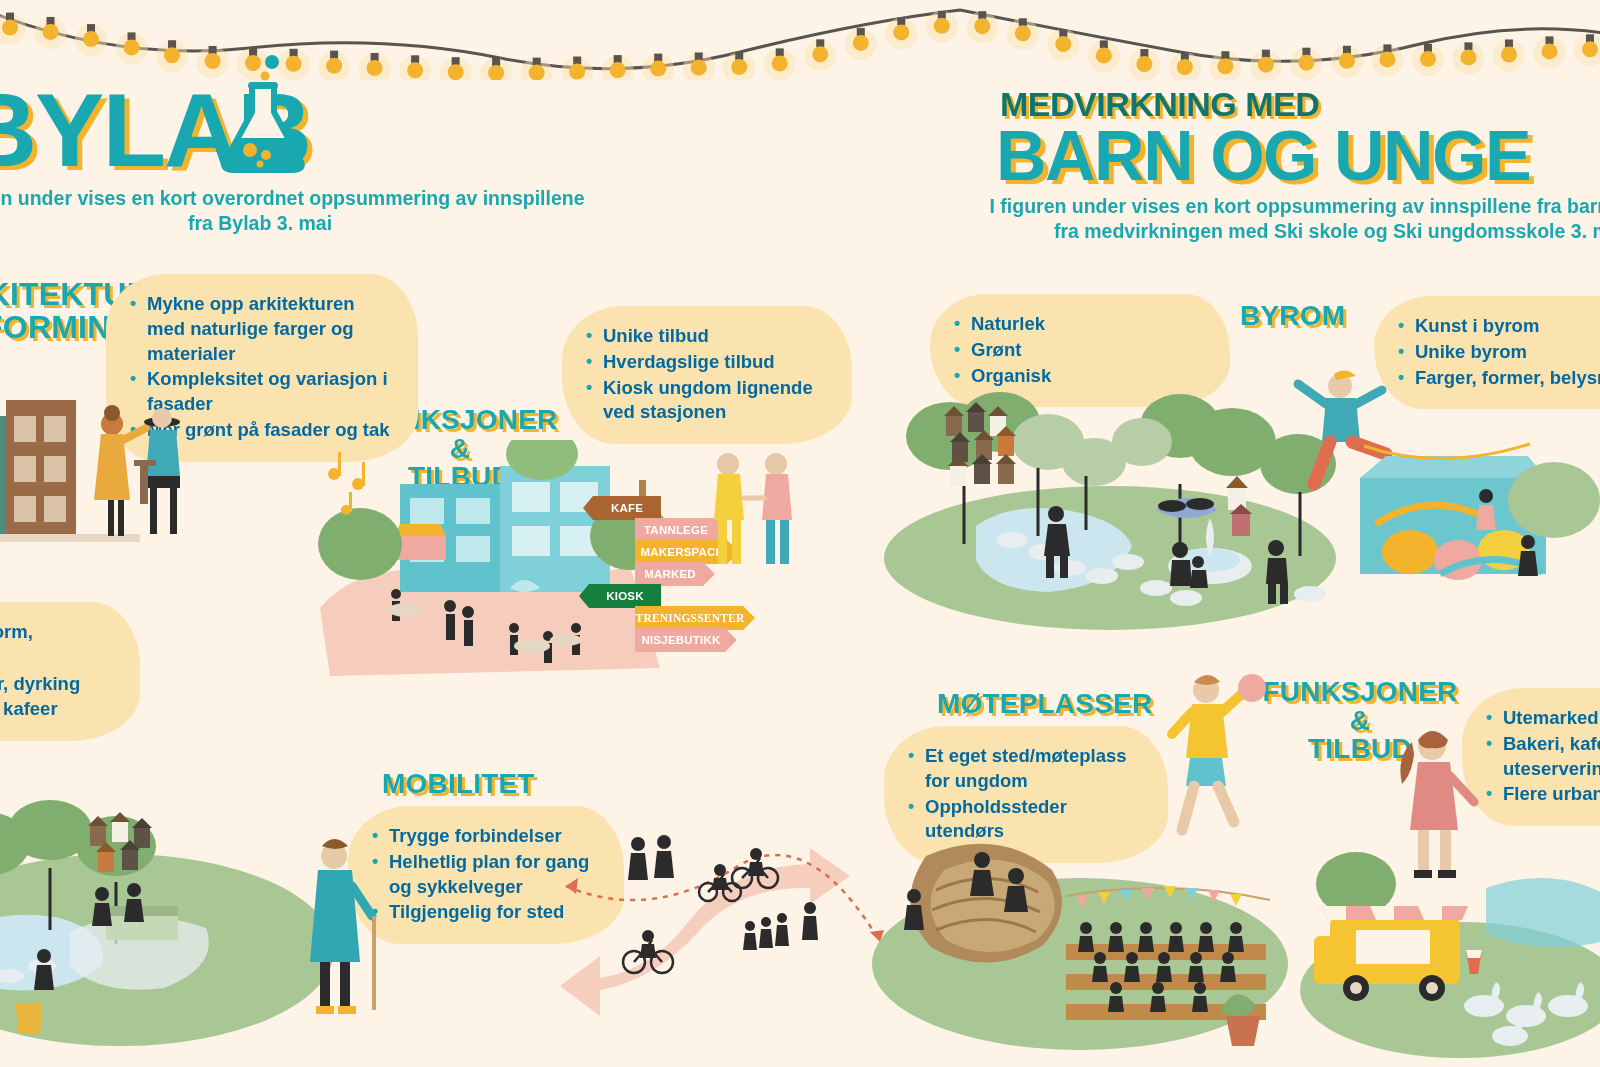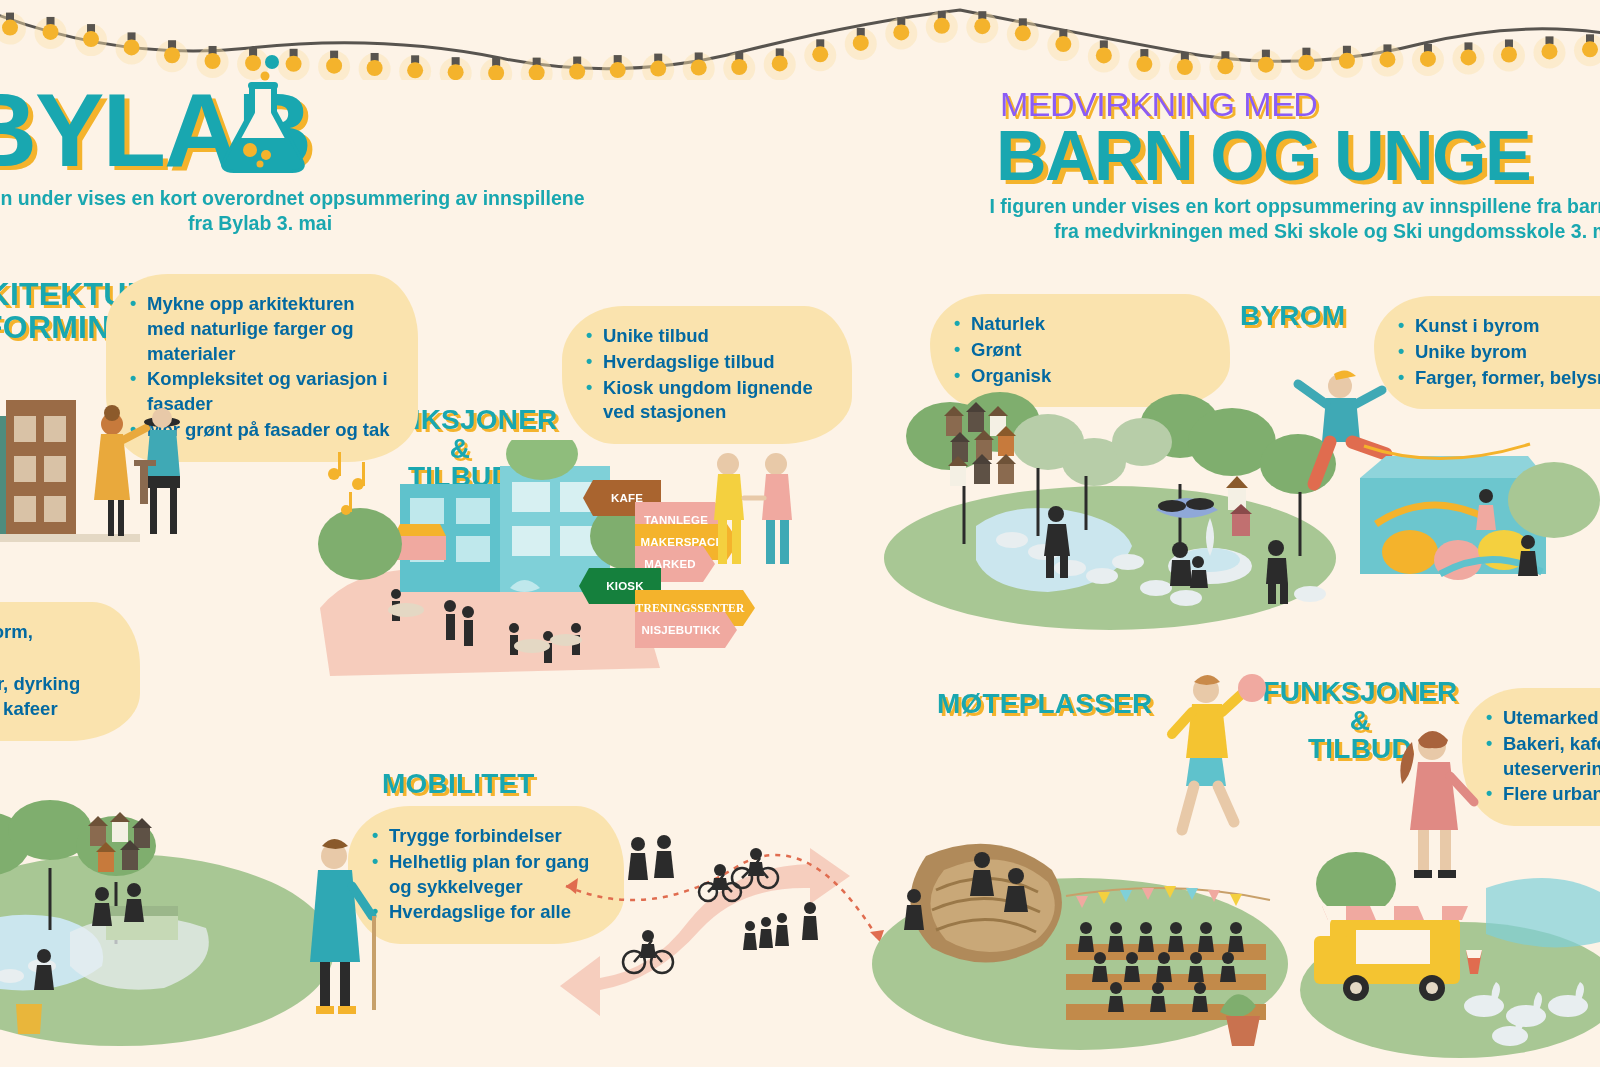--- a/index.html
+++ b/index.html
@@ -64,22 +64,22 @@
     text-align: center;
   }
 
   .sub-left  { left: -70px; top: 186px; width: 660px; }
   .sub-right { left: 960px; top: 194px; width: 760px; text-align: center; }
 
   .hdr-small {
     position: absolute;
     left: 1000px; top: 85px;
     font-size: 34px;
-    font-weight: 400;
-    color: #8b5cf6;
+    font-weight: 700;
+    color: #0f766e;
     text-shadow: 3px 3px 0 #F4B32C;
     letter-spacing: -.5px;
   }
   .hdr-big {
     position: absolute;
     left: 996px; top: 116px;
     font-size: 70px;
     font-weight: 700;
     color: #19A7B0;
     text-shadow: 5px 4px 0 #F4B32C;
@@ -109,29 +109,30 @@
     position: absolute;
     left: 0; top: -1px;
     color: #19A7B0;
     font-size: 18px;
   }
 
   
   .signpost { position: absolute; left: 585px; top: 480px; width: 140px; height: 160px; }
   .sign {
     position: absolute;
-    height: 36px;
+    height: 24px;
     font-size: 11.5px;
     font-weight: 700;
     color: #FFFFFF;
     display: flex;
     align-items: center;
     justify-content: center;
     letter-spacing: .2px;
     white-space: nowrap;
+    margin-top: 16px;
   }
 
   
   .ill { position: absolute; }
 </style>
 </head>
 <body>
 
 <div class="stage">
 
@@ -327,40 +328,46 @@
       <li>trykk</li>
       <li>plantekasser, dyrking</li>
       <li>fuglekasser, kafeer</li>
     </ul>
   </div>
 
   <div class="blob" style="left:348px; top:806px; width:276px;">
     <ul>
       <li>Trygge forbindelser</li>
       <li>Helhetlig plan for gang og sykkelveger</li>
-      <li>Hverdagslige for alle</li>
+      <li>Tilgjengelig for sted</li>
     </ul>
   </div>
 
   <div class="blob" style="left:930px; top:294px; width:300px;">
     <ul>
       <li>Naturlek</li>
       <li>Grønt</li>
       <li>Organisk</li>
     </ul>
   </div>
 
   <div class="blob" style="left:1374px; top:296px; width:290px;">
     <ul>
       <li>Kunst i byrom</li>
       <li>Unike byrom</li>
       <li>Farger, former, belysning</li>
     </ul>
   </div>
 
+  <div class="blob" style="left:884px; top:726px; width:284px;">
+    <ul>
+      <li>Et eget sted/møteplass for ungdom</li>
+      <li>Oppholdssteder utendørs</li>
+    </ul>
+  </div>
 
   <div class="blob" style="left:1462px; top:688px; width:270px;">
     <ul>
       <li>Utemarked</li>
       <li>Bakeri, kafe, uteservering</li>
       <li>Flere urbane tilbud</li>
     </ul>
   </div>
 
   <svg class="ill" style="left:-60px; top:380px; width:260px; height:190px;" viewBox="0 0 260 190">

